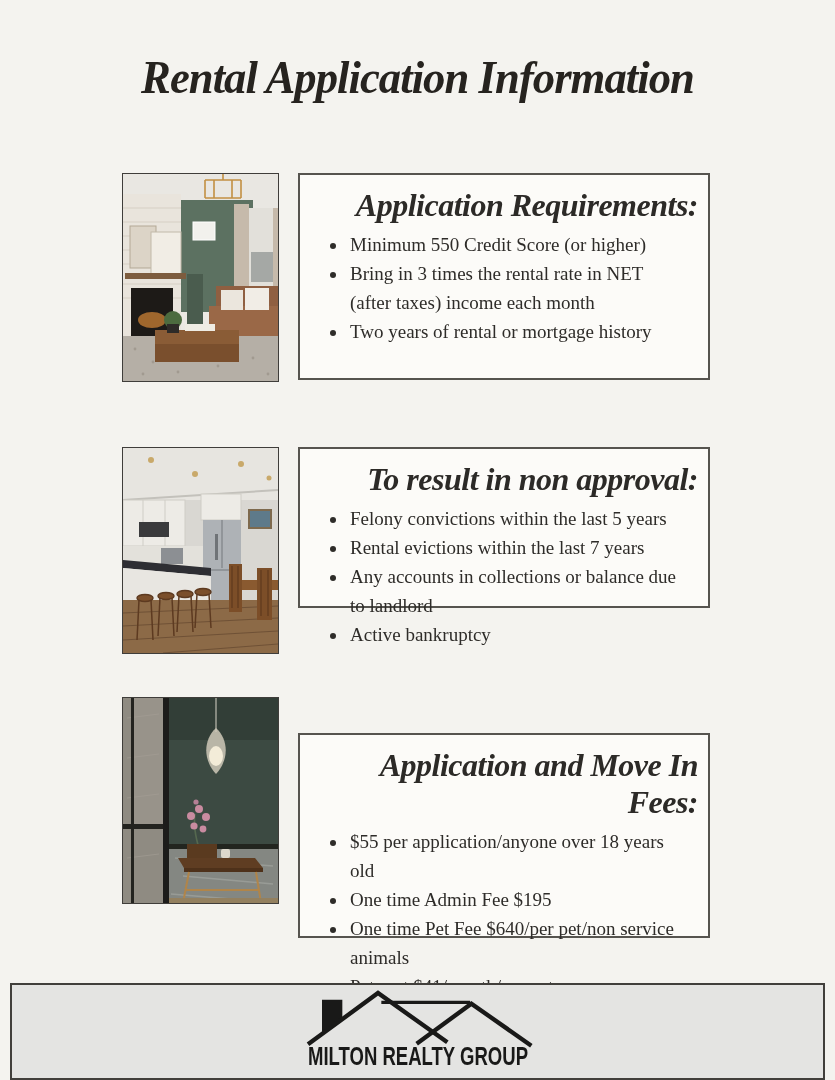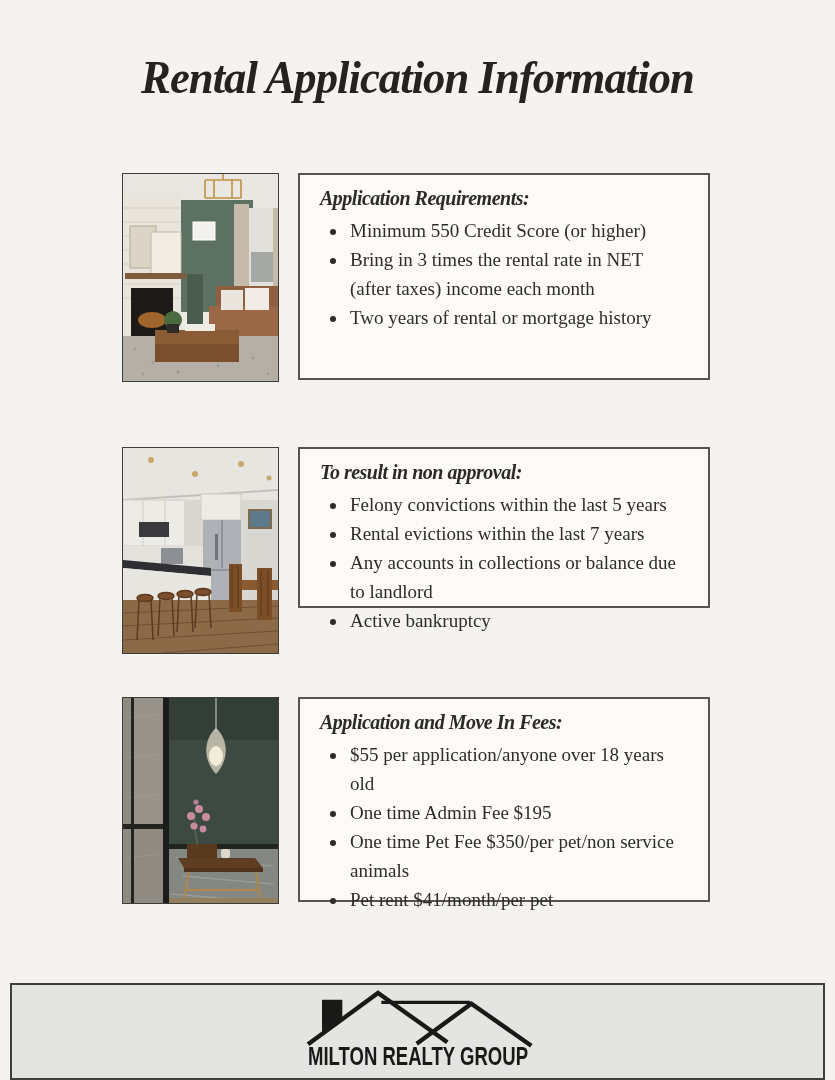--- a/index.html
+++ b/index.html
@@ -37,23 +37,24 @@
     box-sizing:border-box;
     background:#fcfbf8;
     border:2px solid #56544f;
     padding:10px 10px 8px 20px;
   }
   .card-heading{
     margin:2px 0 4px 0;
     font-family:"Liberation Serif", serif;
     font-style:italic;
     font-weight:bold;
-    font-size:20px;
+    font-size:32px;
     letter-spacing:-.5px;
     color:#2c2a27;
+    text-align:right;
   }
   .card ul{
     margin:6px 12px 0 0;
     padding:0 0 0 28px;
   }
   .card li{
     font-size:19px;
     line-height:1.53;
     color:#2e2c29;
     padding-left:2px;
@@ -257,26 +258,26 @@
       <polygon points="55,160 132,160 140,170 61,170" fill="#5f3d22"></polygon>
       <rect x="61" y="170" width="79" height="4" fill="#4e311a"></rect>
       <g stroke="#b0854a" stroke-width="2" fill="none">
         <line x1="66" y1="174" x2="60" y2="205"></line>
         <line x1="133" y1="174" x2="138" y2="205"></line>
         <line x1="63" y1="192" x2="136" y2="192"></line>
       </g>
       <rect x="46" y="200" width="109" height="5" fill="#93805f"></rect>
     </svg>
   </div>
-  <div class="card" style="top:697px;height:205px;">
+  <div class="card" style="top:733px;height:205px;">
     <h2 class="card-heading">Application and Move In Fees:</h2>
     <ul>
       <li>$55 per application/anyone over 18 years old</li>
       <li>One time Admin Fee $195</li>
-      <li>One time Pet Fee $350/per pet/non service animals</li>
+      <li>One time Pet Fee $640/per pet/non service animals</li>
       <li>Pet rent $41/month/per pet</li>
     </ul>
   </div>
 
   <div class="footer">
     <svg class="brand-logo" width="240" height="80" viewBox="0 0 720 240">
       <g>
         <polygon points="72,132 72,32 133,32 133,88" fill="#191918"></polygon>
         <polyline points="30,166 240,12 448,160" fill="none" stroke="#191918" stroke-width="13"></polyline>
         <line x1="250" y1="40" x2="516" y2="40" stroke="#191918" stroke-width="10"></line>

